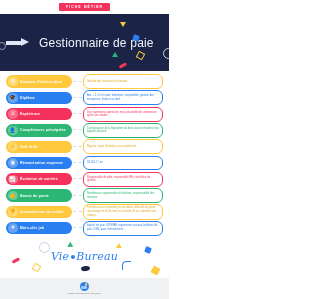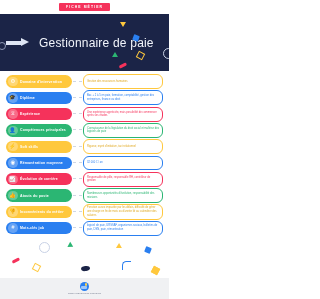--- a/index.html
+++ b/index.html
@@ -208,19 +208,22 @@
 <div class="logozone">
   <div class="conf cir-w" style="left:39px;top:5px;"></div>
   <div class="conf tri-g" style="left:68px;top:6px;transform:rotate(118deg);"></div>
   <div class="conf tri-y" style="left:116px;top:6px;transform:rotate(182deg);"></div>
   <div class="conf dia-b" style="left:145px;top:10px;"></div>
   <div class="conf pink-sl" style="left:12px;top:22px;"></div>
   <div class="conf sq-y" style="left:33px;top:27px;"></div>
   <div class="conf sq-y" style="left:152px;top:30px;background:#ffc83d;"></div>
   <div class="conf" style="left:122px;top:24px;width:8px;height:8px;border-left:1px solid #2a7ff0;border-top:1px solid #2a7ff0;border-radius:50% 0 0 0;"></div>
 
+  <div class="logo">
+    <span>Vie</span><span class="dot"></span><span>Bureau</span>
+  </div>
   <div class="blob"></div>
 </div>
 
 <div class="footer">
   <div class="fcircle"></div>
   <div class="furl">www.viedebureau.com/blog</div>
 </div>
 
 </body></html>

